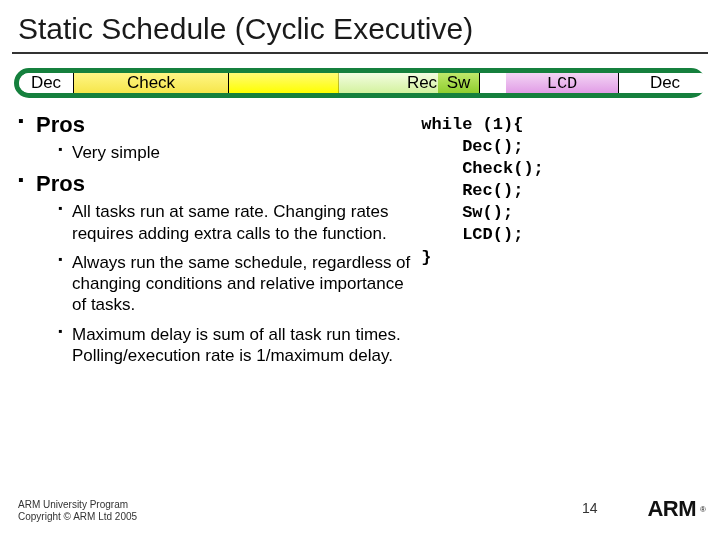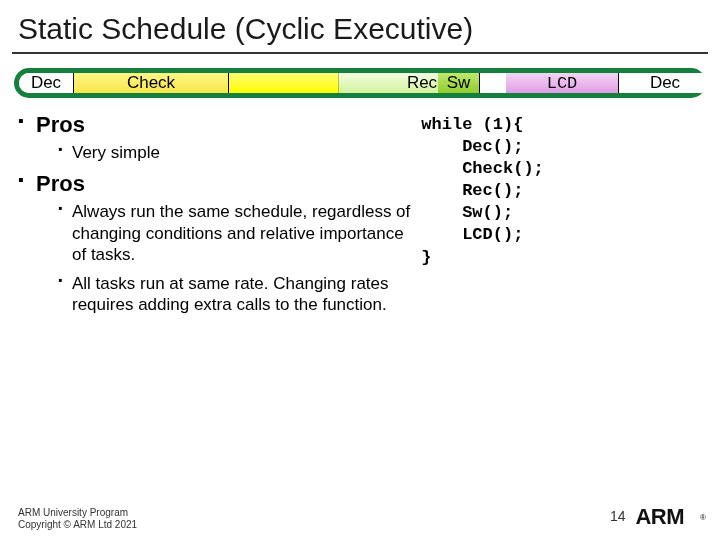--- a/index.html
+++ b/index.html
@@ -28,25 +28,25 @@
 
   ul.bullets { list-style: none; }
   ul.bullets > li { position: relative; padding-left: 22px; font-size: 22px; font-weight: 700; margin-bottom: 4px; }
   ul.bullets > li::before { content: "▪"; position: absolute; left: 4px; top: 0; color: #000; font-size: 16px; }
   ul.sub { list-style: none; margin-top: 4px; }
   ul.sub > li { position: relative; padding-left: 36px; font-size: 17px; font-weight: 400; line-height: 1.25; margin-bottom: 8px; }
   ul.sub > li::before { content: "▪"; position: absolute; left: 22px; top: 0; color: #000; font-size: 12px; }
 
   .code { font-family: "Courier New", Courier, monospace; font-size: 17px; font-weight: 700; line-height: 1.3; white-space: pre; }
 
-  .footer { position: absolute; left: 18px; bottom: 10px; right: 14px; height: 30px; display: flex; align-items: flex-end; justify-content: space-between; }
+  .footer { position: absolute; left: 18px; bottom: 18px; right: 14px; height: 30px; display: flex; align-items: flex-end; justify-content: space-between; }
   .foot-left { font-size: 10px; color: #333; line-height: 1.15; }
   .foot-right { display: flex; align-items: flex-end; gap: 10px; }
   .slidenum { font-size: 14px; color: #333; margin-bottom: 6px; }
-  .arm-logo { display: flex; align-items: center; gap: 15px; }
+  .arm-logo { display: flex; align-items: center; gap: 3px; margin-left: 40px; }
   .arm-word { font-weight: 900; font-size: 22px; letter-spacing: -0.5px; color: #111; }
   .arm-tm { font-size: 8px; vertical-align: super; color: #111; margin-left: 1px; }
   .tagline { position: absolute; bottom: 14px; left: 210px; font-size: 8px; letter-spacing: 4px; color: #999; }
 </style>
 </head>
 <body>
 
 <div class="slide">
 
   <h1 class="title">Static Schedule (Cyclic Executive)</h1>
@@ -69,42 +69,43 @@
       <ul class="bullets">
         <li>
           <span>Pros</span>
           <ul class="sub">
             <li>Very simple</li>
           </ul>
         </li>
         <li>
           <span>Pros</span>
           <ul class="sub">
+            <li>All tasks run at same rate. Changing rates requires adding extra calls to the function.</li>
             <li>Always run the same schedule, regardless of changing conditions and relative importance of tasks.</li>
-            <li>All tasks run at same rate. Changing rates requires adding extra calls to the function.</li>
+            <li>Maximum delay is sum of all task run times. Polling/execution rate is 1/maximum delay.</li>
           </ul>
         </li>
       </ul>
     </div>
     <div class="col-right">
       <pre class="code">while (1){
     Dec();
     Check();
     Rec();
     Sw();
     LCD();
 }</pre>
     </div>
   </div>
 
 
   <div class="footer">
     <div class="foot-left">
       <div>ARM University Program</div>
-      <div>Copyright © ARM Ltd 2021</div>
+      <div>Copyright © ARM Ltd 2005</div>
     </div>
     <div class="foot-right">
       <span class="slidenum">14</span>
       <span class="arm-logo">
         <span class="arm-word">ARM</span>
           <span class="arm-tm">®</span>
       </span>
     </div>
   </div>
 

